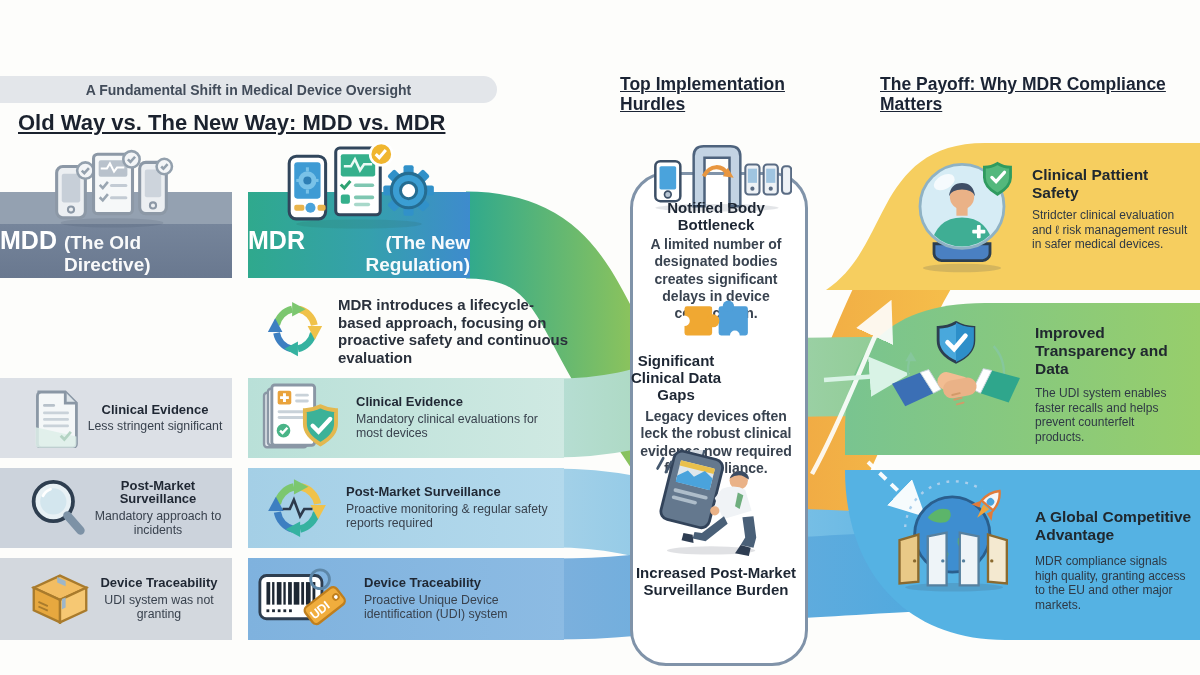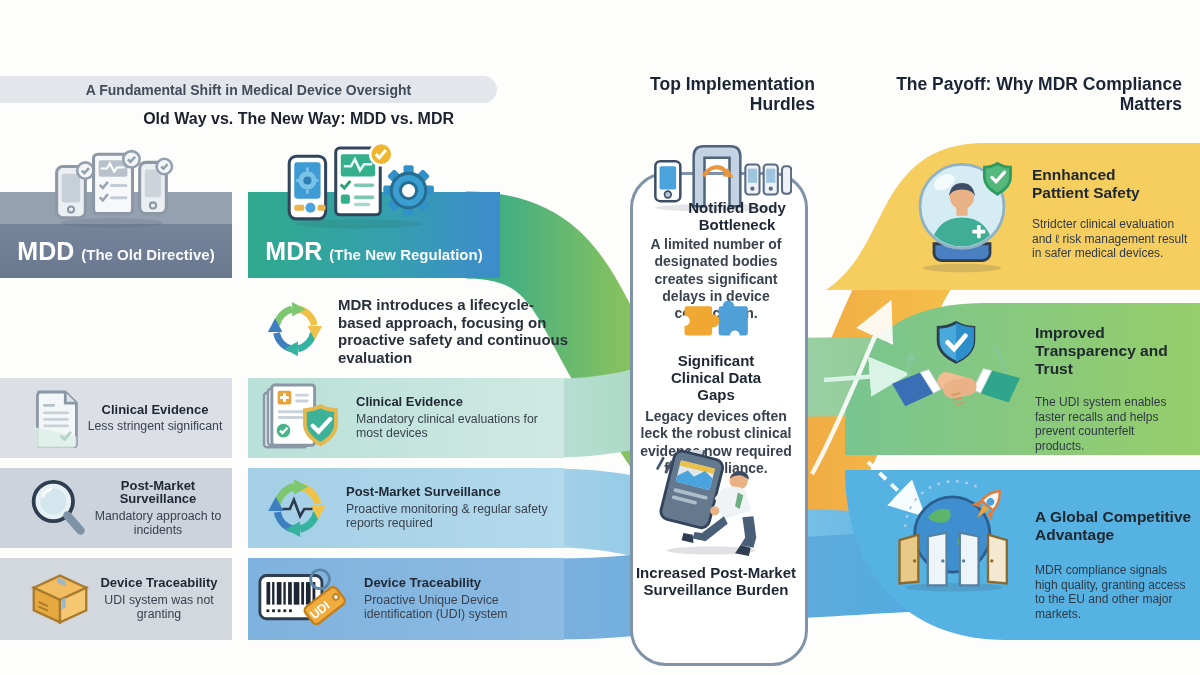--- a/index.html
+++ b/index.html
@@ -4,47 +4,47 @@
 <style>
   html,body{margin:0;padding:0;background:#ffffff;}
   .canvas{position:relative;width:1200px;height:675px;overflow:hidden;background:#fdfdfb;
           font-family:"Liberation Sans", sans-serif;color:#1c2434;}
   .abs{position:absolute;}
   .z1{z-index:1}.z2{z-index:2}.z3{z-index:3}.z4{z-index:4}
   .main-title{top:16px;left:0;width:1200px;text-align:center;font-size:29px;font-weight:800;
               color:#1d2945;letter-spacing:-0.3px;}
   .banner{top:76px;left:0;width:497px;height:27px;background:#e3e6ea;border-radius:0 14px 14px 0;
           display:flex;align-items:center;justify-content:center;font-size:14px;font-weight:600;color:#424c5a;}
-  .col-heading{font-weight:800;text-align:right;line-height:1.16;}
-  .left-heading{top:110px;left:18px;width:436px;font-size:16px;color:#1b222e;}
+  .col-heading{font-weight:800;text-align:left;line-height:1.16;text-decoration:underline;}
+  .left-heading{top:110px;left:18px;width:436px;font-size:22px;color:#1b222e;}
   .mid-heading{top:74px;left:620px;width:195px;font-size:17.5px;color:#1b2434;}
   .right-heading{top:74px;left:880px;width:302px;font-size:17.5px;color:#1b2434;}
   .band{height:86px;display:flex;align-items:center;justify-content:center;color:#fff;}
   .band .inner{margin-top:32px;display:flex;align-items:baseline;gap:7px;}
   .band .big{font-size:25px;font-weight:800;}
-  .band .sub{font-size:15px;font-weight:600;opacity:.96;}
+  .band .sub{font-size:19px;font-weight:600;opacity:.96;}
   .mdd-band{top:192px;left:0;width:232px;
             background:linear-gradient(180deg,#94a1b1 0%,#94a1b1 37%,#76859b 37%,#69788f 100%);}
-  .mdr-band{top:192px;left:248px;width:252px;
-            background:linear-gradient(90deg,#2fa98d 0%,#35a0ad 55%,#3e8bcd 100%);}
+  .mdr-band{top:192px;left:248px;width:222px;
+            background:linear-gradient(90deg,#2fa98d 0%,#35a0ad 55%,#3e8bcd 100%);text-align:right;}
   .note-text{top:296px;left:338px;width:232px;font-size:15px;font-weight:800;line-height:1.17;color:#2a313c;}
   .row-cell{display:flex;align-items:center;}
   .mdd-cell{left:0;width:232px;}
   .mdr-cell{left:248px;width:316px;}
   .cell-icon{flex:0 0 auto;}
   .mdd-cell .txt{flex:1;text-align:center;padding:0 6px 0 2px;}
   .mdr-cell .txt{flex:1;text-align:left;padding-right:4px;}
   .row-title{font-size:13px;font-weight:800;line-height:1.05;color:#1f2733;}
   .row-desc{font-size:12.3px;line-height:1.16;color:#39424e;margin-top:3px;}
   .capsule{top:172px;left:630px;width:172px;height:488px;background:#ffffff;border:3px solid #8093a9;
            border-radius:36px;}
   .hurdle-title{font-size:15px;font-weight:800;line-height:1.12;text-align:center;color:#1d2633;}
   .hurdle-desc{font-size:14px;line-height:1.24;text-align:center;color:#394350;font-weight:bold;}
   .payoff-title{font-size:15.5px;font-weight:800;line-height:1.15;color:#20282f;}
-  .payoff-desc{font-size:12px;line-height:1.22;color:#2f3945;margin-top:15px;}
+  .payoff-desc{font-size:12px;line-height:1.22;color:#2f3945;margin-top:6px;}
   svg{display:block;}
 </style>
 </head>
 <body>
 
 <div class="canvas">
 
   <svg class="abs z1" style="left:0;top:0" width="1200" height="675" viewBox="0 0 1200 675">
     <defs>
       <linearGradient id="gA" x1="0" y1="0" x2="1" y2="0">
@@ -337,34 +337,34 @@
         <rect x="124" y="34" width="17" height="36" rx="4" fill="#eef2f6" stroke="#5a6c84" stroke-width="2.5"></rect>
         <rect x="127" y="39" width="11" height="17" fill="#9fc4e0"></rect>
           <circle cx="132.5" cy="63" r="2.5" fill="#5a6c84"></circle>
         <rect x="146" y="34" width="17" height="36" rx="4" fill="#eef2f6" stroke="#5a6c84" stroke-width="2.5"></rect>
         <rect x="149" y="39" width="11" height="17" fill="#9fc4e0"></rect>
           <circle cx="154.5" cy="63" r="2.5" fill="#5a6c84"></circle>
         <rect x="168" y="36" width="11" height="33" rx="4" fill="#eef2f6" stroke="#5a6c84" stroke-width="2.5"></rect>
       </g>
     </svg>
   </div>
-  <div class="abs z4 hurdle-title" style="left:651px;top:200px;width:172px">Notified Body Bottleneck</div>
+  <div class="abs z4 hurdle-title" style="left:630px;top:200px;width:172px">Notified Body Bottleneck</div>
   <div class="abs z4 hurdle-desc" style="left:636px;top:236px;width:160px">A limited number of designated bodies creates significant delays in device certification.</div>
 
   <div class="abs z4" style="left:678px;top:293px">
     <svg width="78" height="54" viewBox="0 0 96 66">
       <rect x="50" y="16" width="36" height="36" rx="3" fill="#4f9fd9"></rect>
       <circle cx="62" cy="16" r="7" fill="#4f9fd9"></circle>
       <circle cx="70" cy="52" r="6" fill="#fff"></circle>
       <rect x="8" y="16" width="34" height="36" rx="3" fill="#f0a832"></rect>
       <circle cx="43" cy="34" r="8" fill="#f0a832"></circle>
       <circle cx="8" cy="34" r="6.5" fill="#fff"></circle>
     </svg>
   </div>
-  <div class="abs z4 hurdle-title" style="left:668px;top:353px;width:96px">Significant Clinical Data Gaps</div>
+  <div class="abs z4 hurdle-title" style="left:628px;top:353px;width:96px">Significant Clinical Data Gaps</div>
   <div class="abs z4 hurdle-desc" style="left:634px;top:408px;width:164px">Legacy devices often leck the robust clinical evidence now required for compliance.</div>
 
   <div class="abs z4" style="left:652px;top:450px">
     <svg width="120" height="106" viewBox="0 0 130 115">
       <ellipse cx="64" cy="109" rx="48" ry="4.5" fill="rgba(60,70,90,.16)"></ellipse>
       <g transform="rotate(14 60 45)">
         <rect x="30" y="1" width="16" height="10" fill="#d7dde3" stroke="#45586e" stroke-width="2.5"></rect>
         <rect x="16" y="9" width="54" height="76" rx="9" fill="#64788e" stroke="#32435a" stroke-width="3"></rect>
         <rect x="24" y="19" width="38" height="24" rx="2" fill="#dfe7ec"></rect>
         <rect x="24" y="19" width="38" height="6" fill="#e9c04b"></rect>
@@ -410,21 +410,21 @@
       </g>
       <circle cx="60" cy="50" r="13" fill="#eab287"></circle>
       <path d="M46 49 q2 -14 14 -14 q12 0 14 14 q-3 -7 -14 -7 q-11 0 -14 7z" fill="#3f4e66"></path>
       <ellipse cx="41" cy="34" rx="12" ry="7.5" fill="#ffffff" opacity=".75" transform="rotate(-28 41 34)"></ellipse>
       <g transform="translate(98,29)">
         <path d="M0 -15 c5 3 10 4 14 4 v11 c0 9 -7 14 -14 18 c-7 -4 -14 -9 -14 -18 v-11 c4 0 9 -1 14 -4z" fill="#54b87c" stroke="#2f9b5f" stroke-width="3"></path>
         <path d="M-6 0 l4.5 4.5 9 -10" stroke="#fff" stroke-width="3.5" fill="none" stroke-linecap="round"></path>
       </g>
     </svg>
   </div>
-  <div class="abs z4 payoff-title" style="left:1032px;top:166px;width:132px">Ennhanced Pattient Safety</div>
+  <div class="abs z4 payoff-title" style="left:1032px;top:166px;width:132px">Clinical Pattient Safety</div>
   <div class="abs z4 payoff-desc" style="left:1032px;top:202px;width:160px">Stridcter clinical evaluation and ℓ risk management result in safer medical devices.</div>
 
   <div class="abs z4" style="left:890px;top:316px">
     <svg width="132" height="111" viewBox="0 0 140 118">
       <g fill="none" stroke="#86c79c" stroke-width="2.5">
         <path d="M30 86 a42 42 0 0 1 -8 -44"></path>
         <path d="M110 32 a42 42 0 0 1 8 44"></path>
       </g>
       <polygon points="22,38 16,48 28,48" fill="#86c79c"></polygon>
       <polygon points="118,80 124,70 112,70" fill="#86c79c"></polygon>
@@ -439,21 +439,21 @@
       <polygon points="108,58 99,56 88,78 96,82" fill="#fff" stroke="#c7d2dc" stroke-width="1"></polygon>
       <rect x="50" y="62" width="36" height="19" rx="9.5" transform="rotate(16 68 71)" fill="#f2bd92"></rect>
       <rect x="56" y="67" width="36" height="19" rx="9.5" transform="rotate(-10 74 76)" fill="#eab287"></rect>
       <g stroke="#d29a69" stroke-width="2" stroke-linecap="round">
         <line x1="66" y1="84" x2="74" y2="82"></line>
           <line x1="68" y1="89" x2="76" y2="87"></line>
           <line x1="71" y1="94" x2="78" y2="92"></line>
       </g>
     </svg>
   </div>
-  <div class="abs z4 payoff-title" style="left:1035px;top:324px;width:142px">Improved Transparency and Trust</div>
+  <div class="abs z4 payoff-title" style="left:1035px;top:324px;width:142px">Improved Transparency and Data</div>
   <div class="abs z4 payoff-desc" style="left:1035px;top:380px;width:152px">The UDI system enables faster recalls and helps prevent counterfelt products.</div>
 
   <div class="abs z4" style="left:892px;top:478px">
     <svg width="128" height="115" viewBox="0 0 136 122">
       <ellipse cx="66" cy="116" rx="52" ry="4.5" fill="rgba(60,70,90,.16)"></ellipse>
       <path d="M14 52 A52 52 0 0 1 96 13" fill="none" stroke="#aacfec" stroke-width="2.5" stroke-dasharray="3 7"></path>
       <circle cx="64" cy="60" r="40" fill="#3e8ed0" stroke="#2a5f8e" stroke-width="3"></circle>
       <path d="M38 42 q10 -13 23 -8 q4 9 -4 13 q-13 2 -19 -5z" fill="#5cb56a"></path>
       <path d="M70 64 q14 -6 22 4 q-2 12 -14 10 q-10 -4 -8 -14z" fill="#5cb56a"></path>
       <path d="M48 78 q8 -4 12 2 q-1 8 -9 6 q-6 -3 -3 -8z" fill="#5cb56a"></path>

